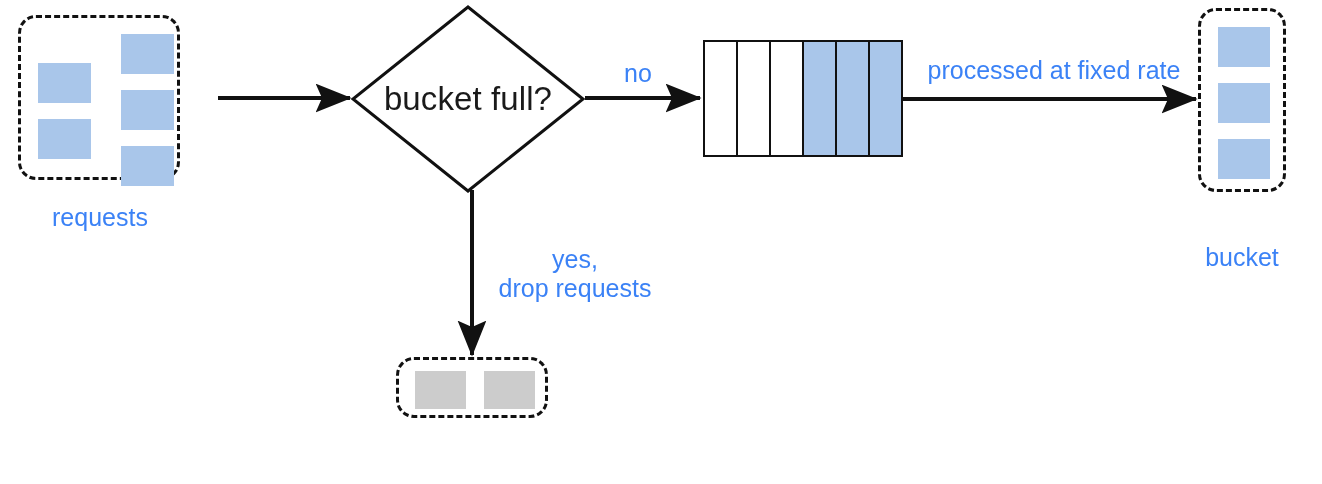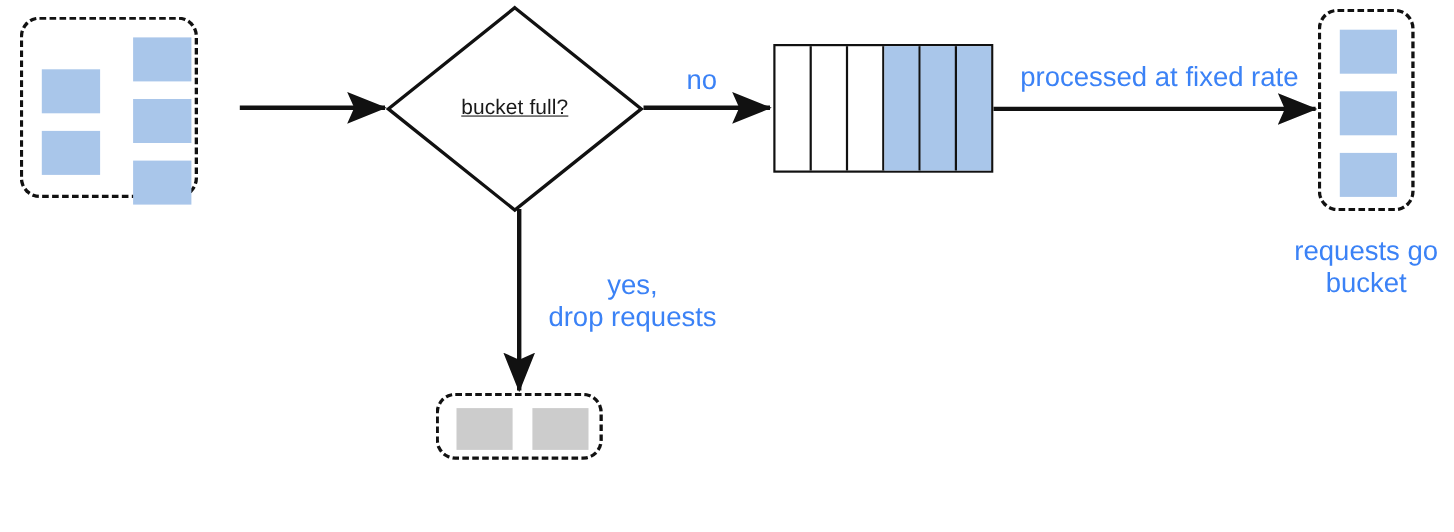--- a/index.html
+++ b/index.html
@@ -43,24 +43,23 @@
   .diamond-wrap svg { display: block; overflow: visible; }
   .diamond-label {
     position: absolute;
     left: 0;
     top: 0;
     width: 100%;
     height: 100%;
     display: flex;
     align-items: center;
     justify-content: center;
-    font-size: 19px;
+    font-size: 33px;
     letter-spacing: .1px;
     white-space: nowrap;
-    text-decoration: underline;
   }
 
   
   .queue {
     display: flex;
     border: 2.5px solid #111111;
     box-sizing: border-box;
     background: #ffffff;
   }
   .queue .cell {
@@ -116,20 +115,21 @@
     </g>
   </svg>
 
   <div class="abs dashed-box" style="left:18px; top:15px; width:162px; height:165px;">
     <div class="abs tile-blue" style="left:17px; top:45px;  width:53px; height:40px;"></div>
     <div class="abs tile-blue" style="left:17px; top:101px; width:53px; height:40px;"></div>
     <div class="abs tile-blue" style="left:100px; top:16px;  width:53px; height:40px;"></div>
     <div class="abs tile-blue" style="left:100px; top:72px;  width:53px; height:40px;"></div>
     <div class="abs tile-blue" style="left:100px; top:128px; width:53px; height:40px;"></div>
   </div>
+  <div class="lbl center" style="left:0px; top:203px; width:200px;">requests</div>
 
   <div class="diamond-wrap" style="left:350px; top:4px; width:236px; height:190px;">
     <svg width="236" height="190" viewBox="0 0 236 190">
       <polygon points="118,3 233,95 118,187 3,95" fill="#ffffff" stroke="#111111" stroke-width="3"></polygon>
     </svg>
     <div class="diamond-label">bucket full?</div>
   </div>
 
   <div class="lbl center" style="left:598px; top:59px; width:80px;">no</div>
 
@@ -149,16 +149,16 @@
   <div class="abs dashed-box" style="left:396px; top:357px; width:152px; height:61px;">
     <div class="abs tile-gray" style="left:16px; top:11px; width:51px; height:38px;"></div>
     <div class="abs tile-gray" style="left:85px; top:11px; width:51px; height:38px;"></div>
   </div>
 
   <div class="abs dashed-box" style="left:1198px; top:8px; width:88px; height:184px;">
     <div class="abs tile-blue" style="left:17px; top:16px;  width:52px; height:40px;"></div>
     <div class="abs tile-blue" style="left:17px; top:72px;  width:52px; height:40px;"></div>
     <div class="abs tile-blue" style="left:17px; top:128px; width:52px; height:40px;"></div>
   </div>
-  <div class="lbl center" style="left:1152px; top:214px; width:180px;"><span>requests go</span><br><span>bucket</span></div>
+  <div class="lbl center" style="left:1152px; top:214px; width:180px;"><br><span>bucket</span></div>
 
 
 </div>
 
 </body></html>

